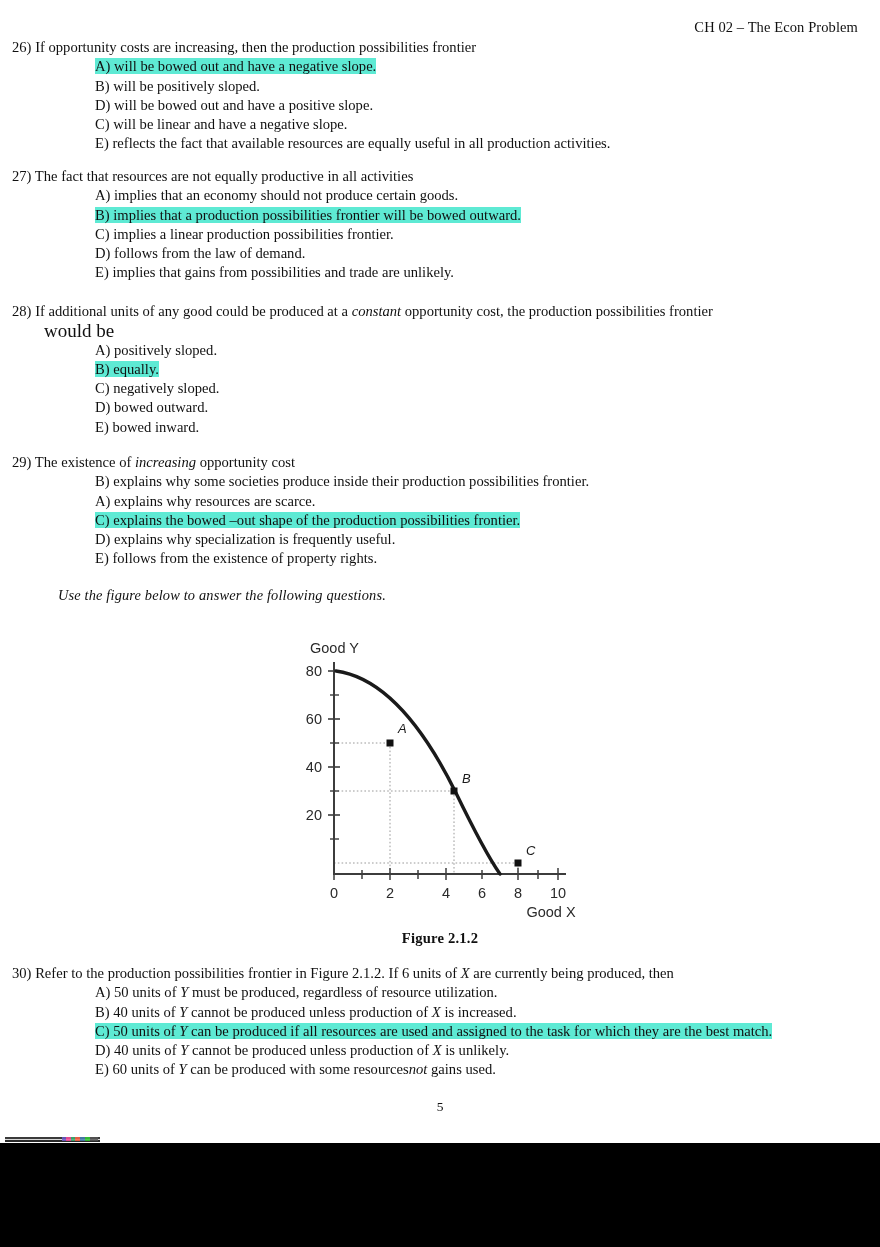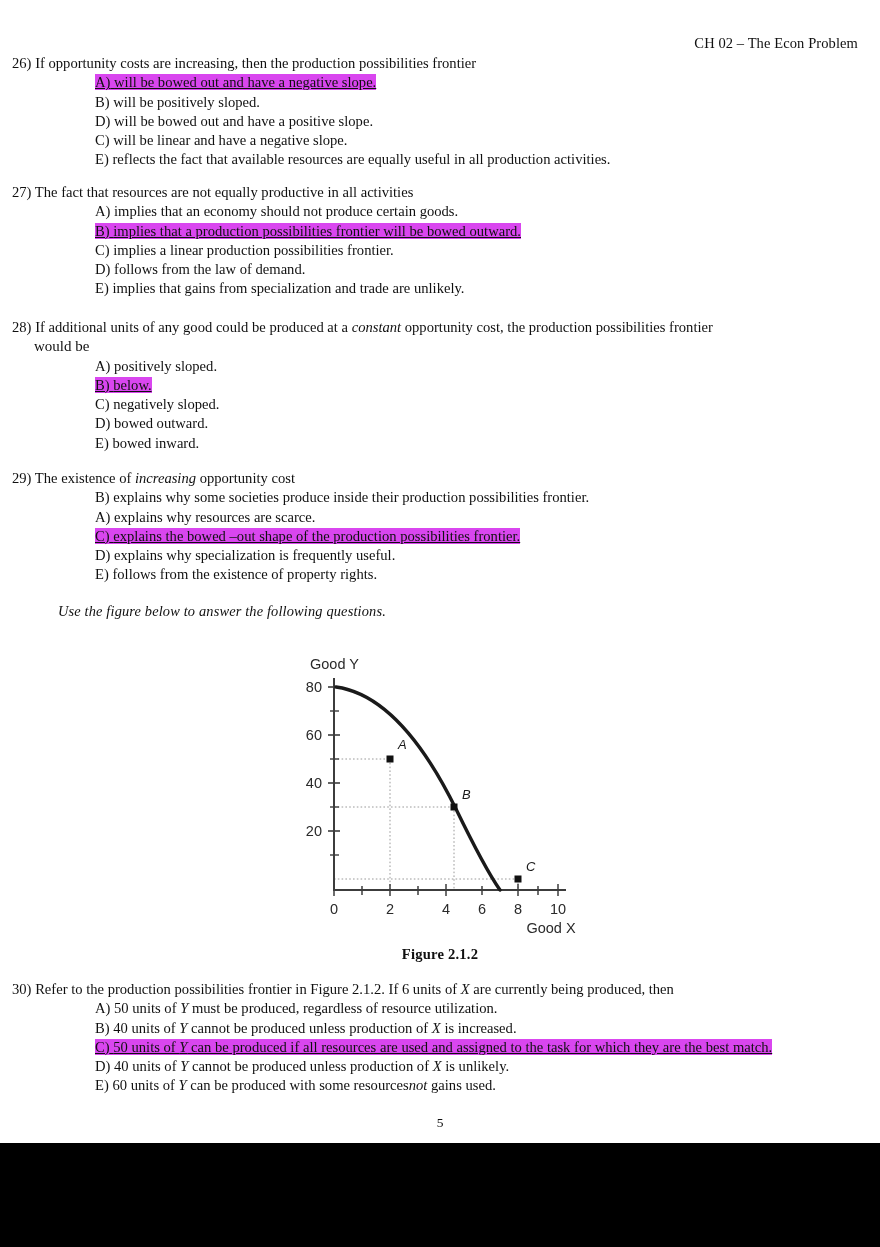--- a/index.html
+++ b/index.html
@@ -3,40 +3,40 @@
 <meta charset="utf-8">
 <style>
   * { margin:0; padding:0; box-sizing:border-box; }
   html,body { background:#ffffff; }
   body {
     width:880px; height:1247px; position:relative;
     font-family:"Liberation Serif", serif;
     color:#101010; overflow:hidden;
   }
   .page {
-    position:absolute; left:0; top:16px; width:880px; height:1130px;
+    position:absolute; left:0; top:0; width:880px; height:1130px;
     background:#ffffff;
   }
   .hdr {
     position:absolute; right:22px; top:19px;
     font-size:14.5px; letter-spacing:.1px; white-space:nowrap;
   }
   .qblock { position:absolute; left:0; width:880px; }
   .qstem {
     position:relative; padding-left:48px; font-size:14.6px;
     line-height:19.3px; text-indent:-18px;
   }
   .qstem .num { display:inline-block; }
-  .cont { padding-left:34px; font-size:15px; line-height:19.3px; }
+  .cont { padding-left:44px; font-size:19px; line-height:19.3px; }
   .opt {
     font-size:14.6px; line-height:19.3px; padding-left:95px;
     white-space:nowrap;
   }
   .opt .mk { display:inline; }
-  .hl { background:#d946ef;text-decoration:underline; }
+  .hl { background:#5eead4; }
   i, .it { font-style:italic;margin-top:32px; }
   .instr {
     position:absolute; left:18px; font-size:14.4px; font-style:italic;
     letter-spacing:.15px;
     margin-left:40px;
   }
   .figcap {
     position:absolute; left:0; width:880px; text-align:center;
     font-size:14.6px; font-weight:bold; letter-spacing:.2px;
   }
@@ -110,37 +110,37 @@
     <div class="opt">
       <span class="mk">C)</span>
       <span>implies a linear production possibilities frontier.</span>
     </div>
     <div class="opt">
       <span class="mk">D)</span>
       <span>follows from the law of demand.</span>
     </div>
     <div class="opt">
       <span class="mk">E)</span>
-      <span>implies that gains from specialization and trade are unlikely.</span>
+      <span>implies that gains from possibilities and trade are unlikely.</span>
     </div>
   </div>
 
   <div class="qblock" style="top:302px;">
     <div class="qstem">
       <span class="num">28)</span>
       <span>If additional units of any good could be produced at a </span><i>constant</i><span> opportunity cost, the production possibilities frontier</span>
     </div>
     <div class="cont">would be</div>
     <div class="opt">
       <span class="mk">A)</span>
       <span>positively sloped.</span>
     </div>
     <div class="opt">
       <span class="hl"><span class="mk">B)</span>
-      <span>below.</span></span>
+      <span>equally.</span></span>
     </div>
     <div class="opt">
       <span class="mk">C)</span>
       <span>negatively sloped.</span>
     </div>
     <div class="opt">
       <span class="mk">D)</span>
       <span>bowed outward.</span>
     </div>
     <div class="opt">

